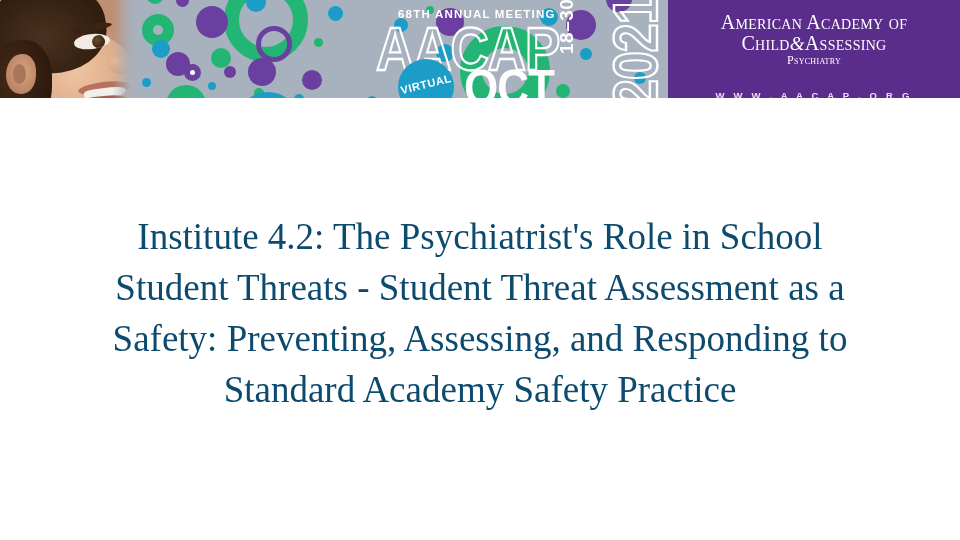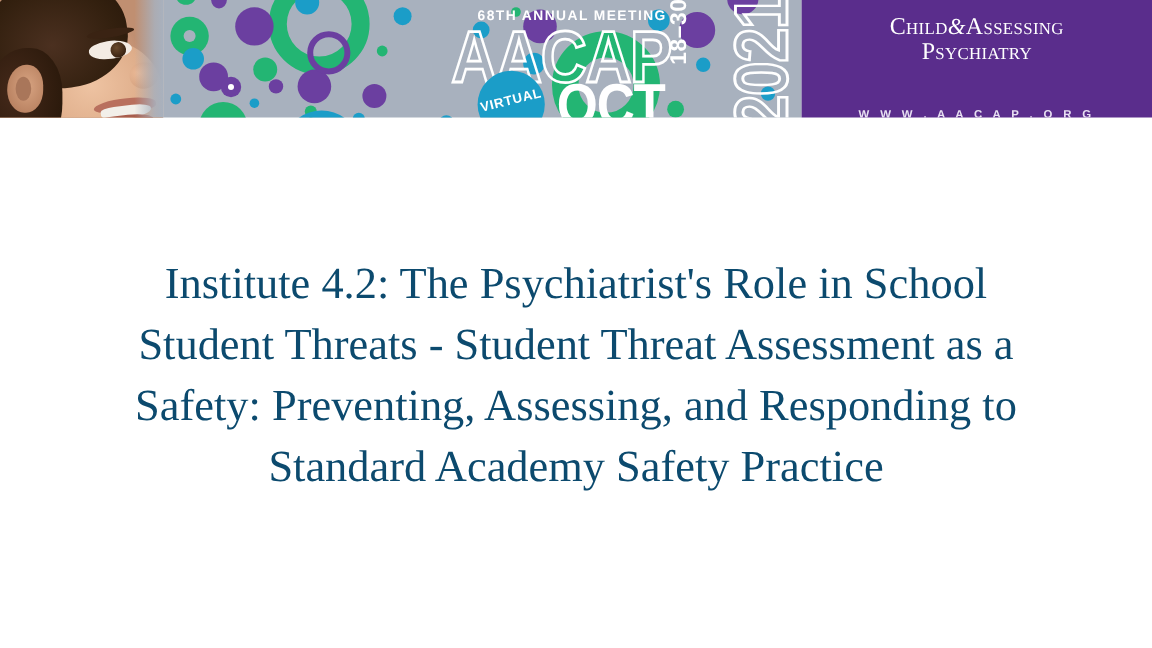--- a/index.html
+++ b/index.html
@@ -320,21 +320,21 @@
   .logo-l1, .logo-l2, .logo-l3 {
     font-family: "Liberation Serif", "DejaVu Serif", serif;
     font-variant: small-caps;
     font-weight: normal;
     color: #ffffff;
     line-height: 1.05;
     white-space: nowrap;
   }
   .logo-l1 { font-size: 20px; letter-spacing: .3px; }
   .logo-l2 { font-size: 20px; letter-spacing: .3px; }
-  .logo-l3 { font-size: 20px; letter-spacing: .3px; }
+  .logo-l3 { font-size: 12px; letter-spacing: .3px; }
   .amp {
     font-family: "Liberation Serif", "DejaVu Serif", serif;
     font-style: italic;
     font-size: 19px;
     font-variant: normal;
   }
   .logo-url {
     position: absolute;
     left: 0;
     top: 90px;
@@ -442,20 +442,21 @@
       <div class="virtual-badge">
         <div class="virtual-label">VIRTUAL</div>
       </div>
       <div class="oct-text">OCT</div>
       <div class="dates-vert">18–30</div>
       <div class="year-vert">2021</div>
     </div>
 
     <div class="logo-panel">
       <div class="logo-lines">
+        <div class="logo-l1">American Academy of</div>
         <div class="logo-l2"><span>Child</span><span class="amp">&amp;</span><span>Assessing</span></div>
         <div class="logo-l3">Psychiatry</div>
       </div>
       <div class="logo-url">W W W . A A C A P . O R G</div>
     </div>
   </div>
 
   <div id="title-block">
     <div class="title-line">Institute 4.2: The Psychiatrist's Role in School</div>
     <div class="title-line">Student Threats - Student Threat Assessment as a</div>

